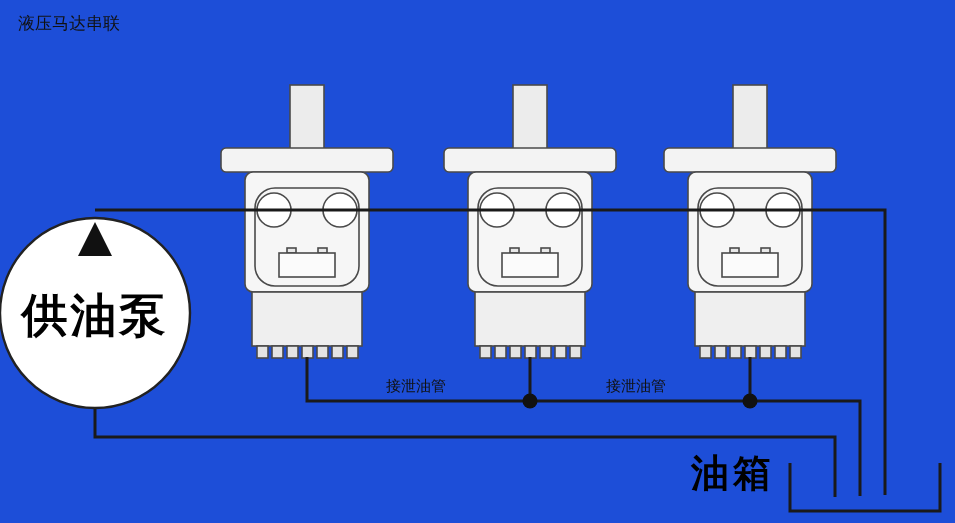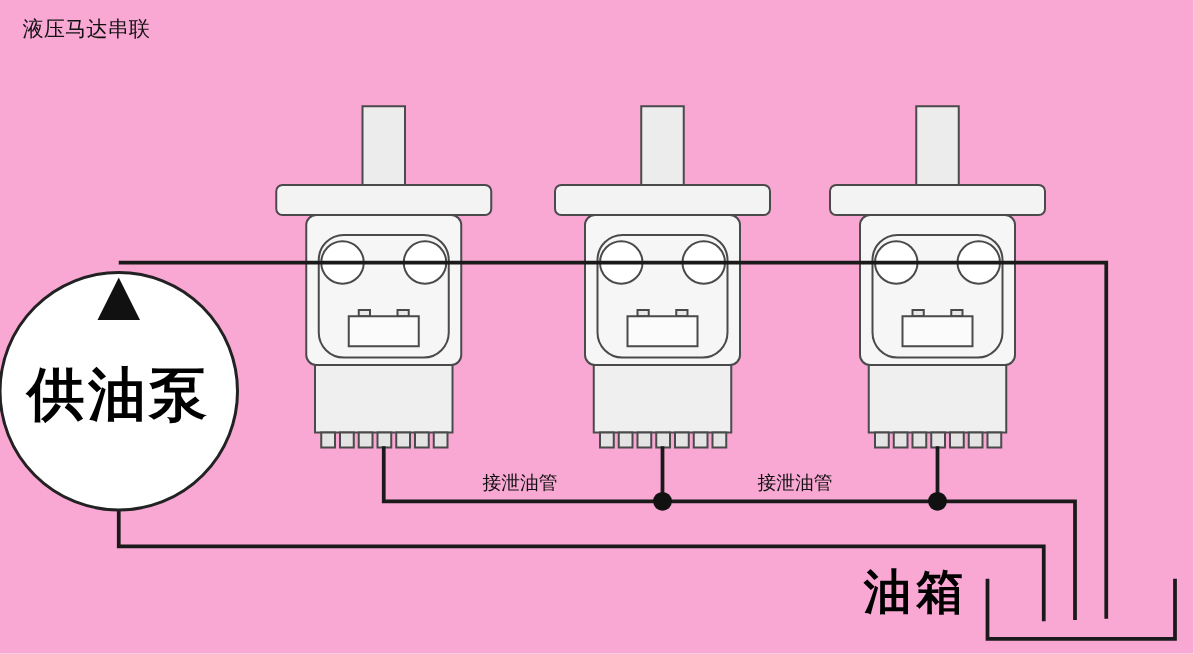--- a/index.html
+++ b/index.html
@@ -1,19 +1,19 @@
 <!DOCTYPE html>
 <html><head>
 <meta charset="utf-8">
 <style>
   html,body{margin:0;padding:0;background:#ffffff;}
   .canvas{
     position:relative;
     width:955px;height:523px;
-    background:#f9a8d4;
+    background:#1d4ed8;
     overflow:hidden;
     font-family:"Liberation Sans", sans-serif;
   }
   svg{display:block;}
   .t-title{
     font-family:"Liberation Sans", sans-serif;
     font-size:17px;
     fill:#111111;
   }
   .t-label{

